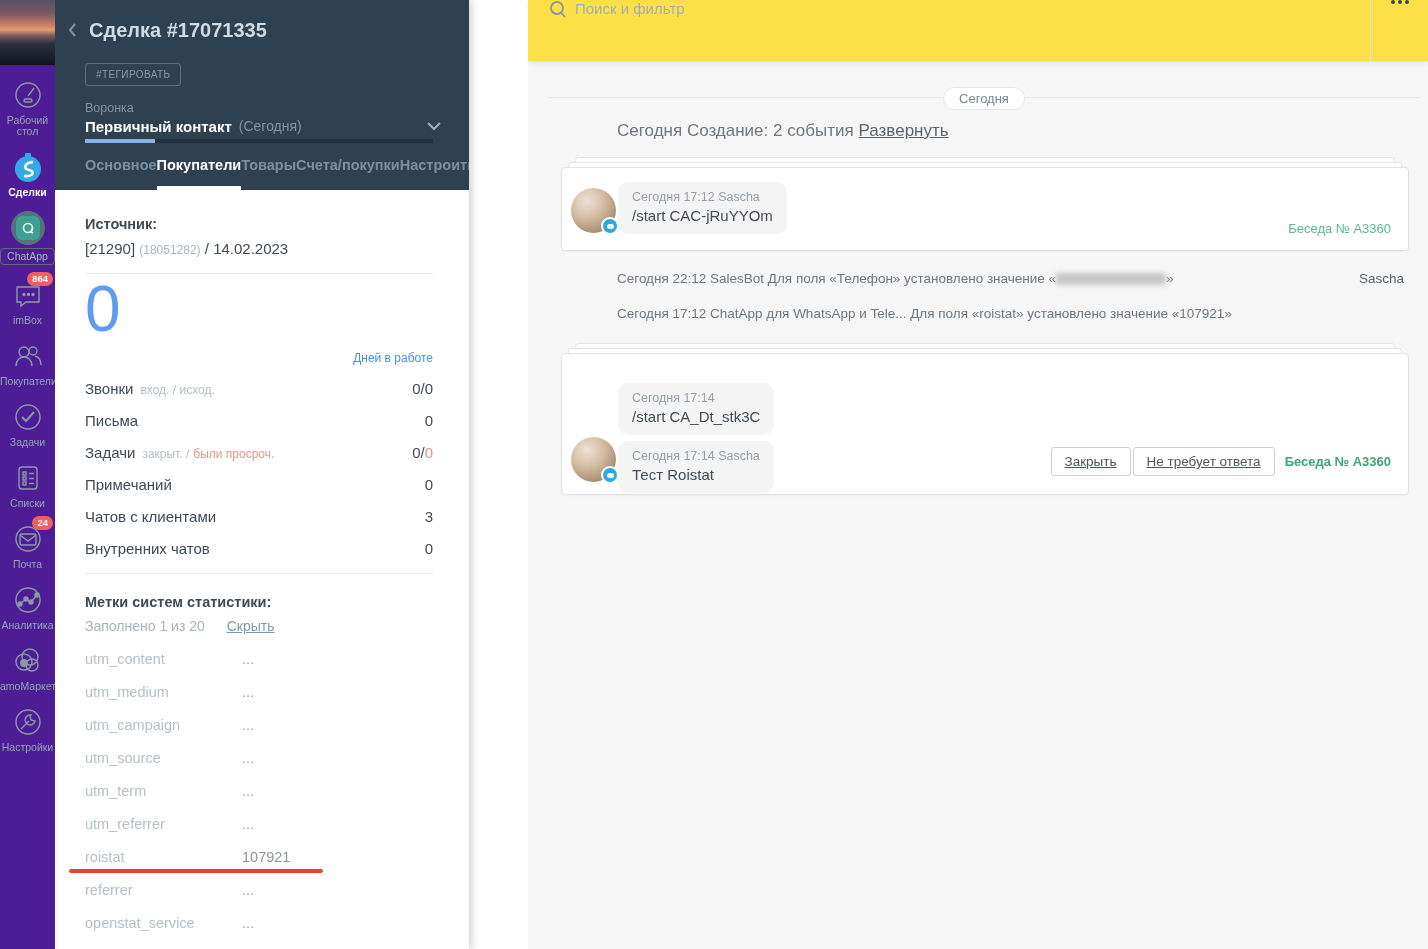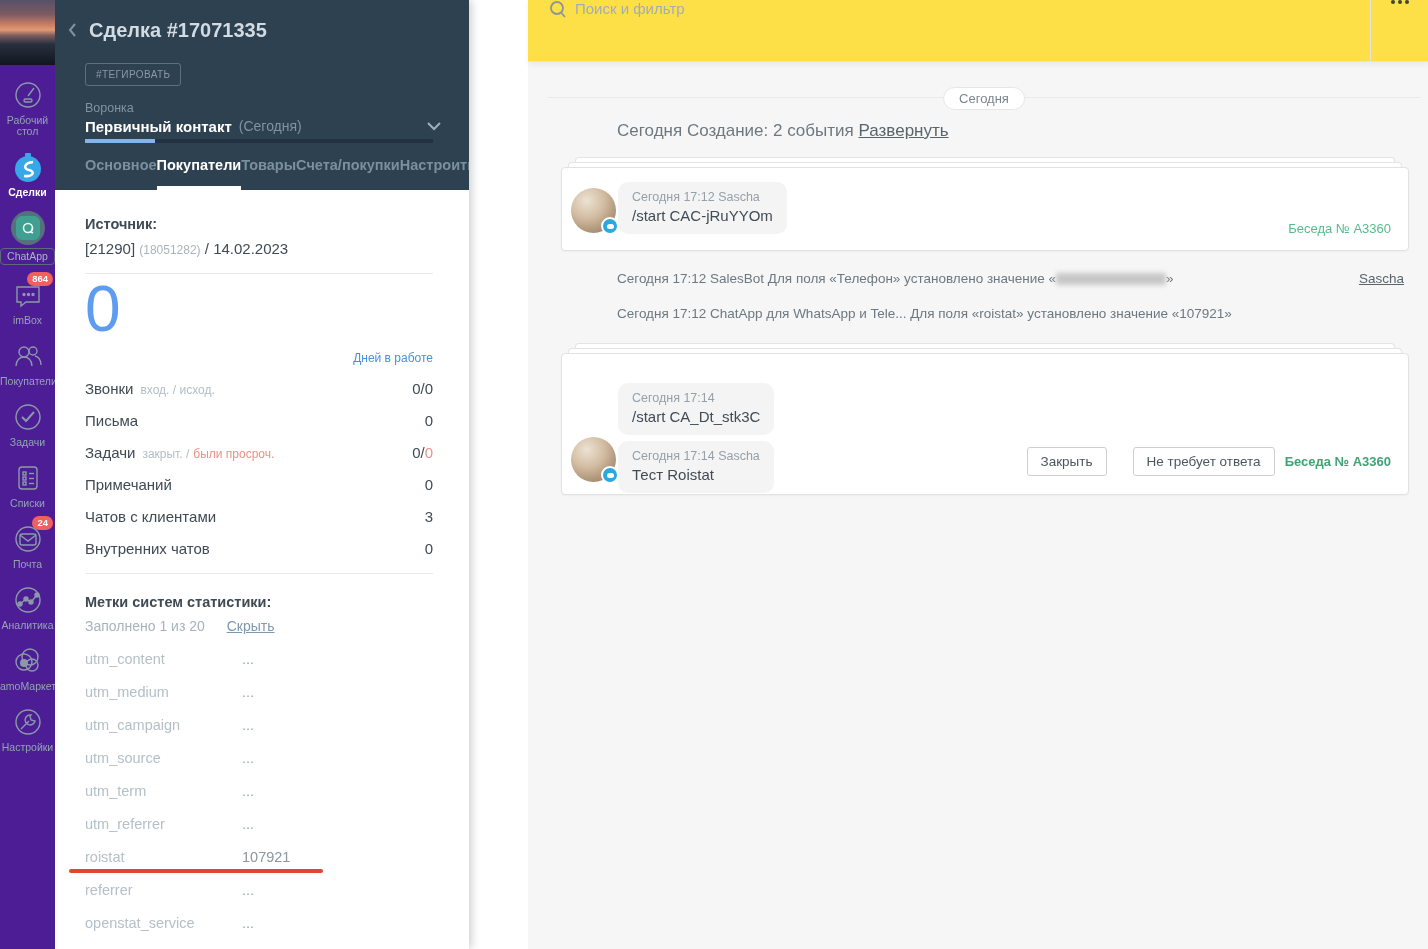--- a/index.html
+++ b/index.html
@@ -121,25 +121,25 @@
     margin-left:56px; }
   .bub-meta { color:#96a0a8; font-size:12.5px; }
   .bub-text { color:#414b54; font-size:15px; margin-top:3px; }
   .b1 { margin-top:14px; }
   .b2 { margin-top:29px; }
   .b3 { margin-top:6px; }
   .conv { position:absolute; right:17px; bottom:14px; color:#57b98d; font-size:13px; }
   .conv.bold { color:#3fa374; font-weight:bold; position:static; margin-left:10px; }
   .card2-actions { position:absolute; right:17px; bottom:18px; display:flex; align-items:center; }
   .act-btn { background:#fff; border:1px solid #cfcfcf; border-radius:3px; padding:6px 13px;
-    font-size:13.5px; color:#4c565f; cursor:pointer; margin-left:26px;
-    font-family:"Liberation Sans", sans-serif; }
+    font-size:13.5px; color:#4c565f; cursor:pointer; margin-left:2px;
+    font-family:"Liberation Sans", sans-serif;text-decoration:underline; }
   .event-line { position:relative; margin:20px 60px 0 77px; font-size:13.5px; color:#6d7880; }
   .event-line .ev-link { position:absolute; right:-36px; top:0; color:#59646d;
-    text-decoration:underline; cursor:pointer; }
+    cursor:pointer; }
   .blur-box { display:inline-block; width:110px; height:12px; border-radius:2px;
     background:#c7c7c7; filter:blur(2.5px); vertical-align:middle; }
 </style>
 </head>
 <body>
 
 <div class="sidebar">
   <div class="side-photo"></div>
 
   <div class="side-item">
@@ -430,21 +430,21 @@
           </span>
         <div class="bubble b1">
           <div class="bub-meta">Сегодня 17:12 Sascha</div>
           <div class="bub-text">/start CAC-jRuYYOm</div>
         </div>
         <span class="conv">Беседа № А3360</span>
       </div>
     </div>
 
     <div class="event-line">
-      <span>Сегодня 17:12 SalesBot Для поля «Телефон» установлено значение «</span><span class="blur-box"></span><span>»</span>
+      <span>Сегодня 22:12 SalesBot Для поля «Телефон» установлено значение «</span><span class="blur-box"></span><span>»</span>
       <span class="ev-link">Sascha</span>
     </div>
     <div class="event-line">
       <span>Сегодня 17:12 ChatApp для WhatsApp и Tele... Для поля «roistat» установлено значение «107921»</span>
     </div>
 
     <div class="stack" style="margin-top:22px;">
       <div class="stack-edge e1"></div>
       <div class="stack-edge e2"></div>
       <div class="card card2">

